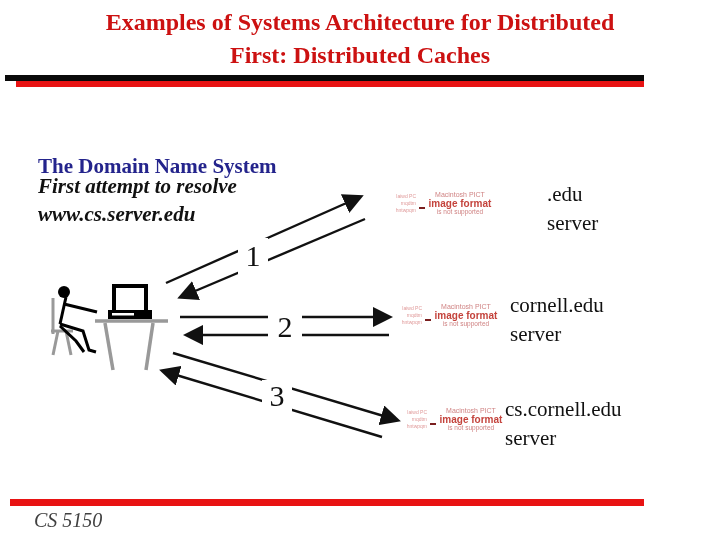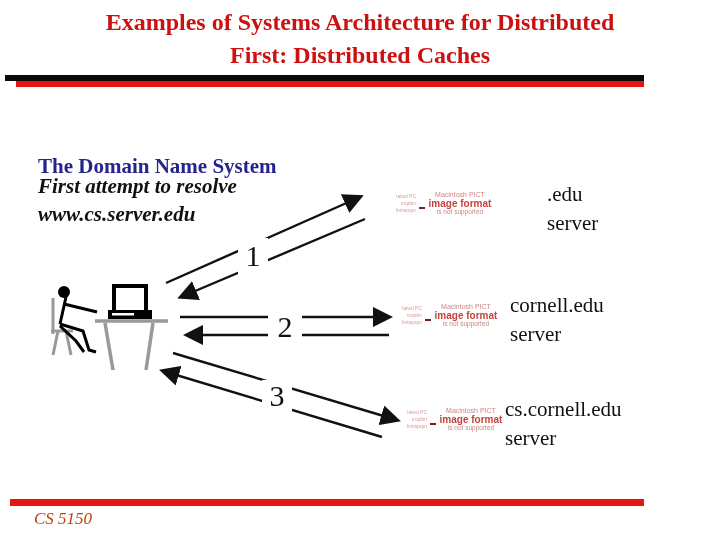--- a/index.html
+++ b/index.html
@@ -42,21 +42,21 @@
   
   .stepnum{
     position:absolute;display:flex;align-items:center;justify-content:center;
     background:#fff;font-size:30px;color:#111;z-index:2;
   }
   .stepnum-1{left:238px;top:238px;width:30px;height:36px;}
   .stepnum-2{left:268px;top:310px;width:34px;height:34px;}
   .stepnum-3{left:262px;top:380px;width:30px;height:32px;}
   
   .footer-bar{position:absolute;left:10px;top:499px;width:687px;height:7px;background:#e81313;}
-  .footer-course{position:absolute;left:34px;top:509px;font-size:17px;font-style:italic;color:#c2410c;}
+  .footer-course{position:absolute;left:34px;top:509px;font-size:20px;font-style:italic;color:#404040;}
   .footer-page{position:absolute;left:646px;top:509px;font-size:18px;font-style:italic;color:#111;}
 </style>
 </head>
 <body>
 
 <div class="slide">
 
   <div class="title">
     <div>Examples of Systems Architecture for Distributed</div>
     <div>First: Distributed Caches</div>

